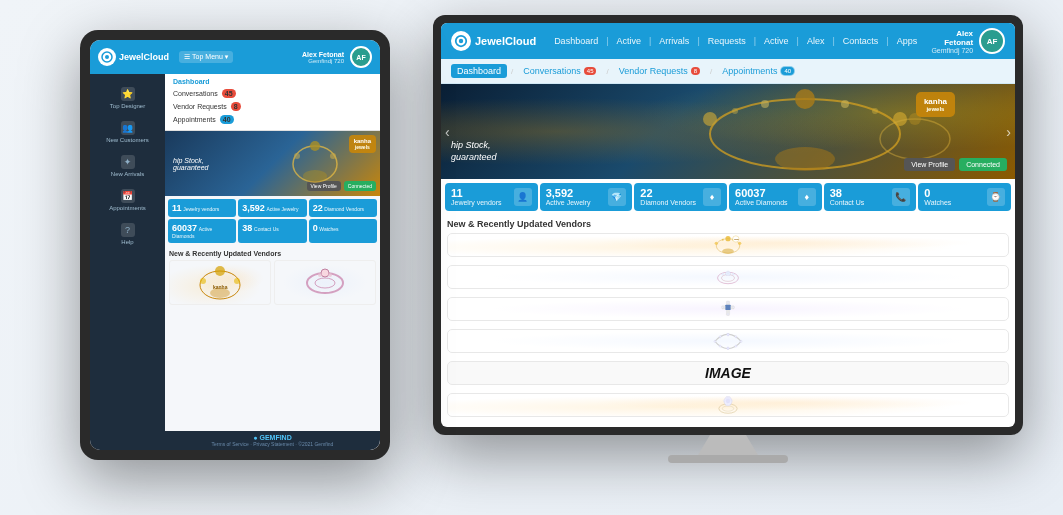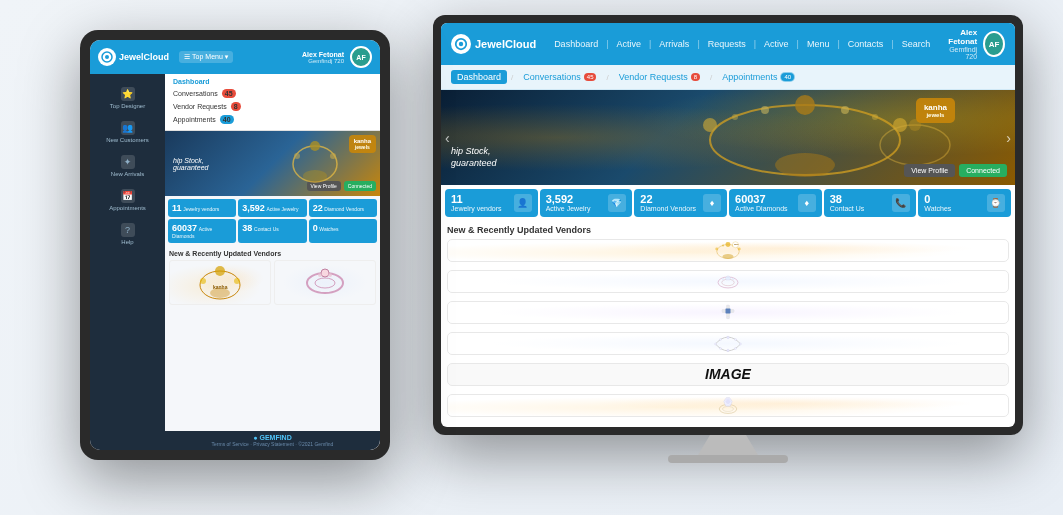--- a/index.html
+++ b/index.html
@@ -716,25 +716,25 @@
           <a>Dashboard</a>
           <span style="color:rgba(255,255,255,0.5);font-size:9px">|</span>
           <a>Active</a>
           <span style="color:rgba(255,255,255,0.5);font-size:9px">|</span>
           <a>Arrivals</a>
           <span style="color:rgba(255,255,255,0.5);font-size:9px">|</span>
           <a>Requests</a>
           <span style="color:rgba(255,255,255,0.5);font-size:9px">|</span>
           <a>Active</a>
           <span style="color:rgba(255,255,255,0.5);font-size:9px">|</span>
-          <a>Menu</a>
+          <a>Alex</a>
           <span style="color:rgba(255,255,255,0.5);font-size:9px">|</span>
           <a>Contacts</a>
           <span style="color:rgba(255,255,255,0.5);font-size:9px">|</span>
-          <a>Search</a>
+          <a>Apps</a>
         </nav>
         <div class="monitor-user">
           <div class="monitor-user-info">
             <div class="name">Alex Fetonat</div>
             <div class="sub">Gemfindj 720</div>
           </div>
           <div class="monitor-avatar">AF</div>
         </div>
       </div>
 

